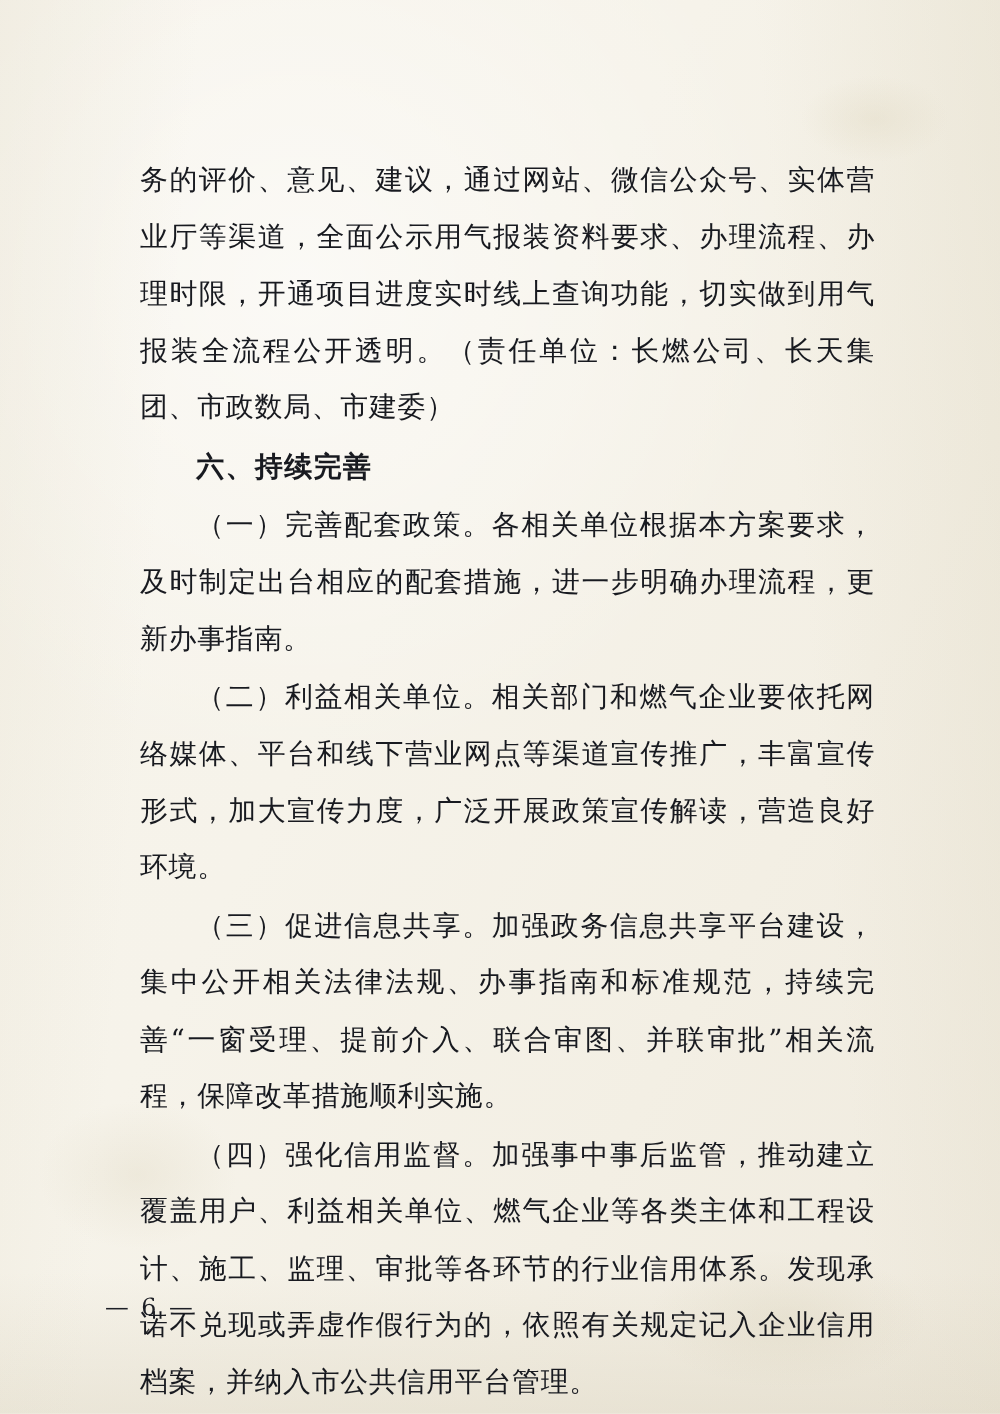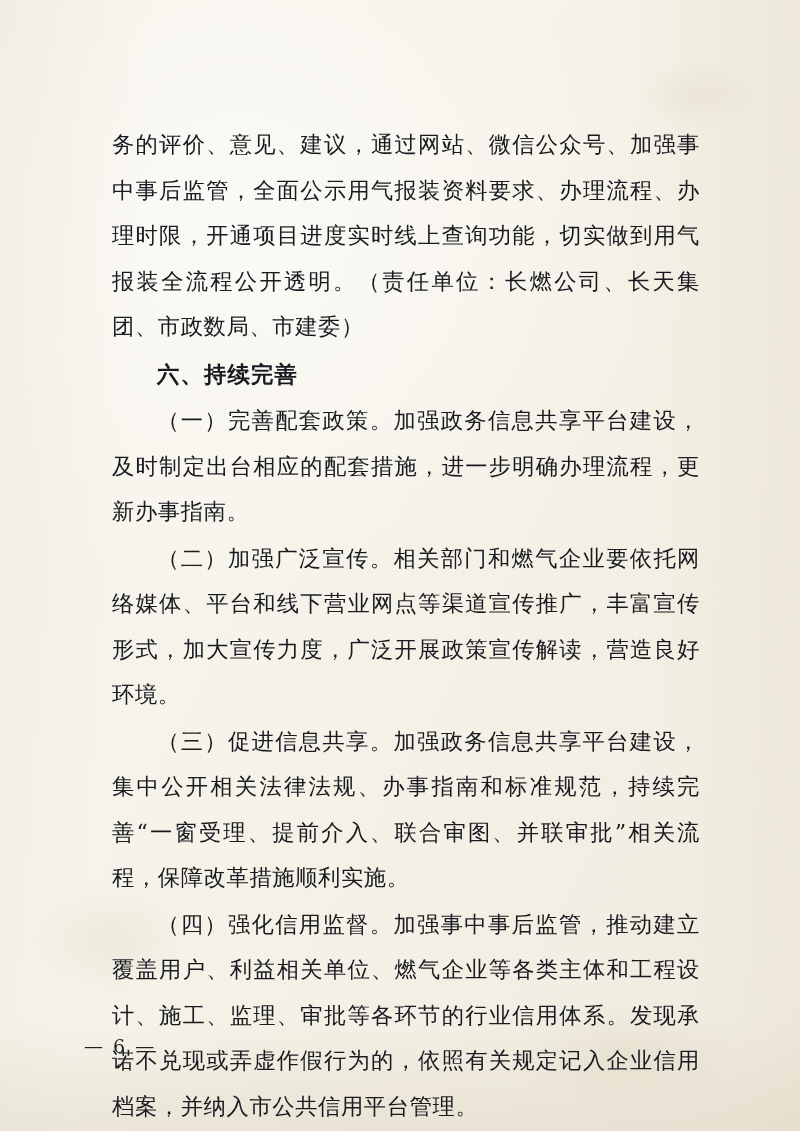--- a/index.html
+++ b/index.html
@@ -81,23 +81,23 @@
 </head>
 <body>
 
 <div class="page">
   <div class="paper-tint"></div>
   <div class="blotch b1"></div>
   <div class="blotch b2"></div>
   <div class="blotch b3"></div>
 
   <div class="content">
-    <p class="body">务的评价、意见、建议，通过网站、微信公众号、加强事中事后监管，全面公示用气报装资料要求、办理流程、办理时限，开通项目进度实时线上查询功能，切实做到用气报装全流程公开透明。（责任单位：长燃公司、长天集团、市政数局、市建委）</p>
+    <p class="body">务的评价、意见、建议，通过网站、微信公众号、实体营业厅等渠道，全面公示用气报装资料要求、办理流程、办理时限，开通项目进度实时线上查询功能，切实做到用气报装全流程公开透明。（责任单位：长燃公司、长天集团、市政数局、市建委）</p>
     <p class="heading ind2">六、持续完善</p>
-    <p class="indent ind2">（一）完善配套政策。加强政务信息共享平台建设，及时制定出台相应的配套措施，进一步明确办理流程，更新办事指南。</p>
-    <p class="indent ind2">（二）加强广泛宣传。相关部门和燃气企业要依托网络媒体、平台和线下营业网点等渠道宣传推广，丰富宣传形式，加大宣传力度，广泛开展政策宣传解读，营造良好环境。</p>
+    <p class="indent ind2">（一）完善配套政策。各相关单位根据本方案要求，及时制定出台相应的配套措施，进一步明确办理流程，更新办事指南。</p>
+    <p class="indent ind2">（二）利益相关单位。相关部门和燃气企业要依托网络媒体、平台和线下营业网点等渠道宣传推广，丰富宣传形式，加大宣传力度，广泛开展政策宣传解读，营造良好环境。</p>
     <p class="indent ind2">（三）促进信息共享。加强政务信息共享平台建设，集中公开相关法律法规、办事指南和标准规范，持续完善“一窗受理、提前介入、联合审图、并联审批”相关流程，保障改革措施顺利实施。</p>
     <p class="indent ind2">（四）强化信用监督。加强事中事后监管，推动建立覆盖用户、利益相关单位、燃气企业等各类主体和工程设计、施工、监理、审批等各环节的行业信用体系。发现承诺不兑现或弄虚作假行为的，依照有关规定记入企业信用档案，并纳入市公共信用平台管理。</p>
 
   </div>
 
   <div class="page-number">— 6 —</div>
 </div>
 
 </body></html>

